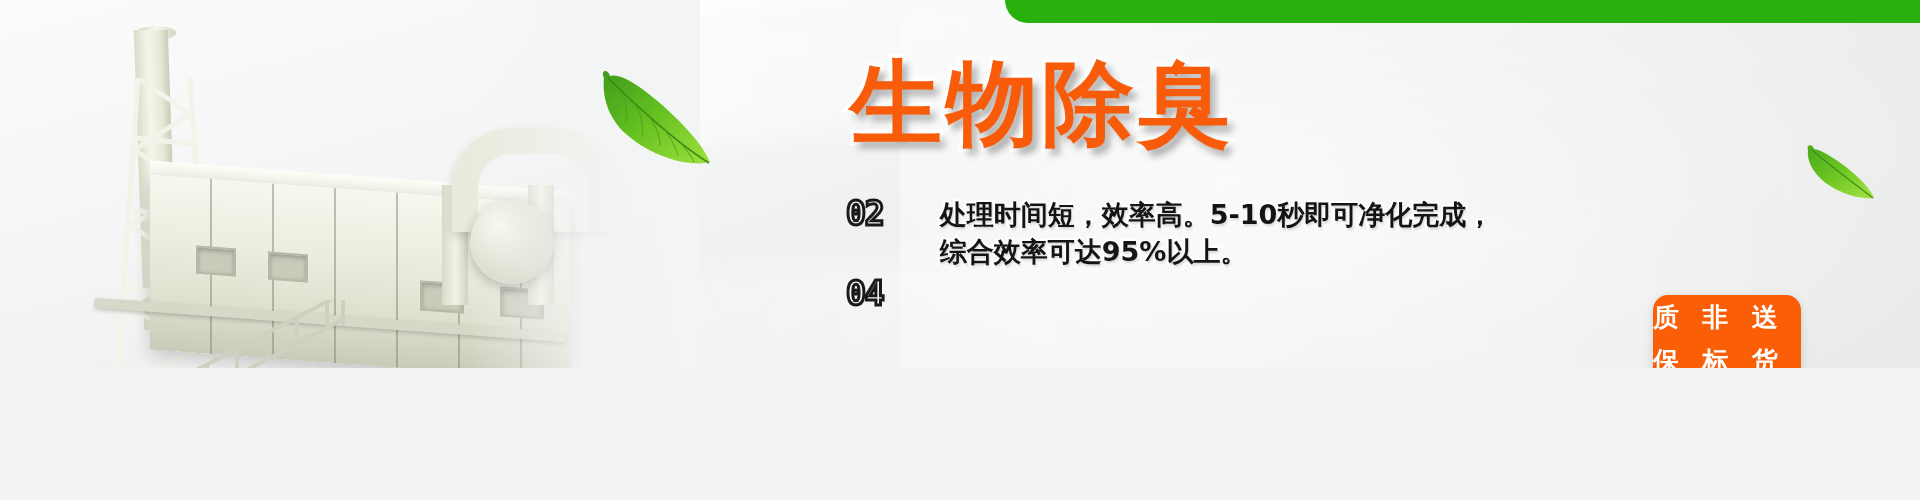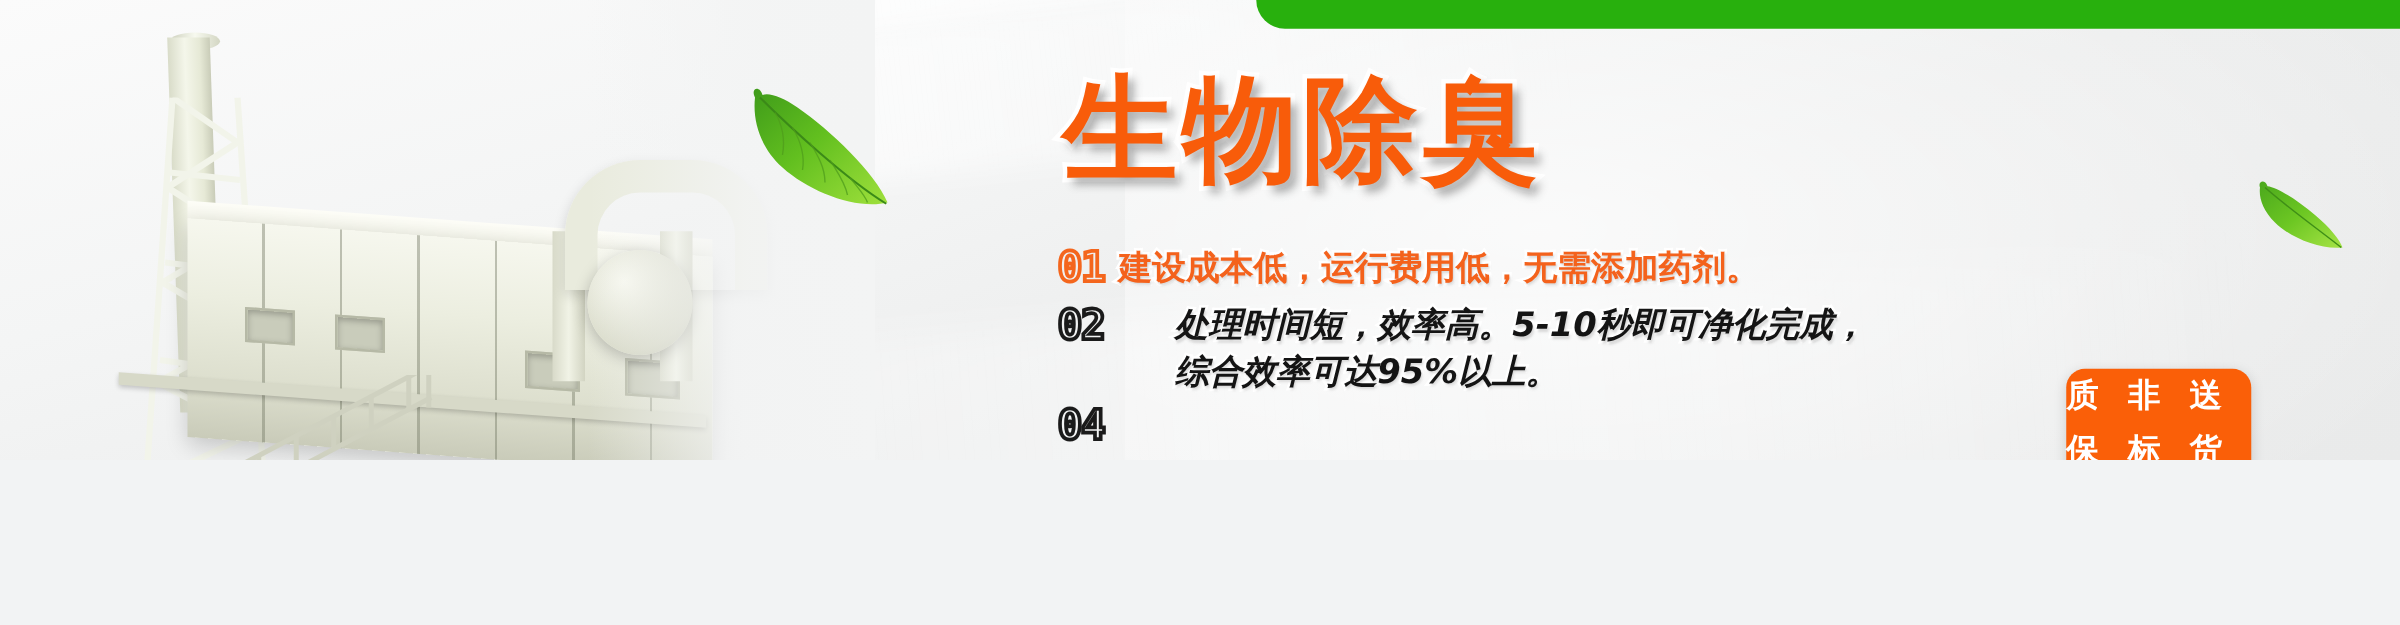--- a/index.html
+++ b/index.html
@@ -110,21 +110,21 @@
   .num.dark{-webkit-text-stroke:3px #1a1a1a;}
   .txt{
     font-size:27px;line-height:37px;font-weight:bold;letter-spacing:0px;
     white-space:pre-line;
   }
   .txt.orange{color:#f4621c;
     -webkit-text-stroke:4px #ffffff;paint-order:stroke fill;
     text-shadow:1px 2px 2px rgba(120,120,120,.30);}
   .txt.dark{color:#141414;
     -webkit-text-stroke:4px #ffffff;paint-order:stroke fill;
-    text-shadow:1px 2px 2px rgba(120,120,120,.30);font-style:italic;}
+    text-shadow:1px 2px 2px rgba(120,120,120,.30);}
   .row.r2{margin-bottom:6px;gap:45px;}
   .row.r4{margin-bottom:0;}
 
   
   .badge{
     position:absolute;left:1653px;top:295px;width:148px;height:140px;
     background:#fa5f08;border-radius:15px;
     display:flex;flex-direction:row;align-items:flex-start;justify-content:center;
     box-shadow:0 3px 10px rgba(0,0,0,.14);
   }
@@ -245,24 +245,20 @@
     </svg>
   </div>
 
   <div class="green-bar top"></div>
   <div class="green-bar bottom"></div>
 
   <div class="headline">生物除臭</div>
 
   <div class="bullets">
 
-    <div class="row r1">
-      <span class="num">01</span>
-      <span class="txt orange">建设成本低，运行费用低，无需添加药剂。</span>
-    </div>
 
     <div class="row r2">
       <span class="num dark">02</span>
       <span class="txt dark">处理时间短，效率高。5-10秒即可净化完成，
 综合效率可达95%以上。</span>
     </div>
 
 
     <div class="row r4">
       <span class="num dark">04</span>

